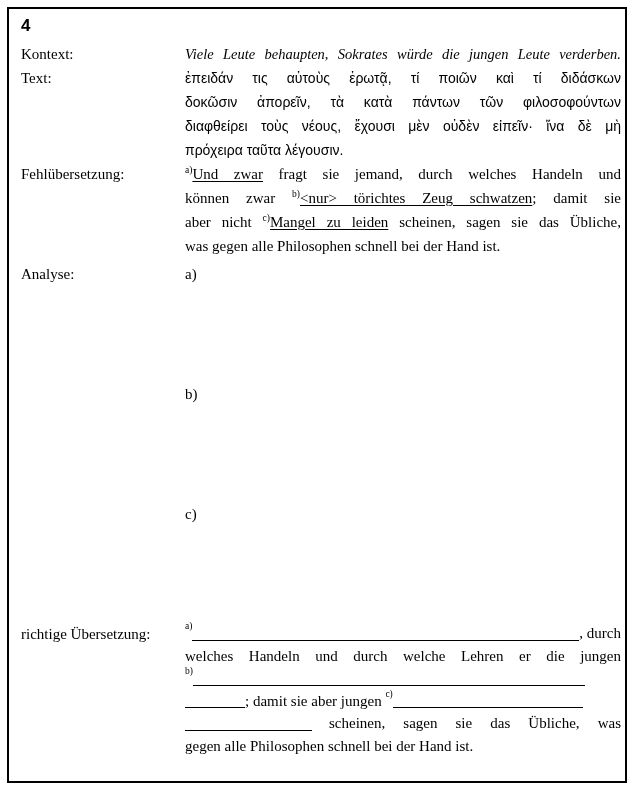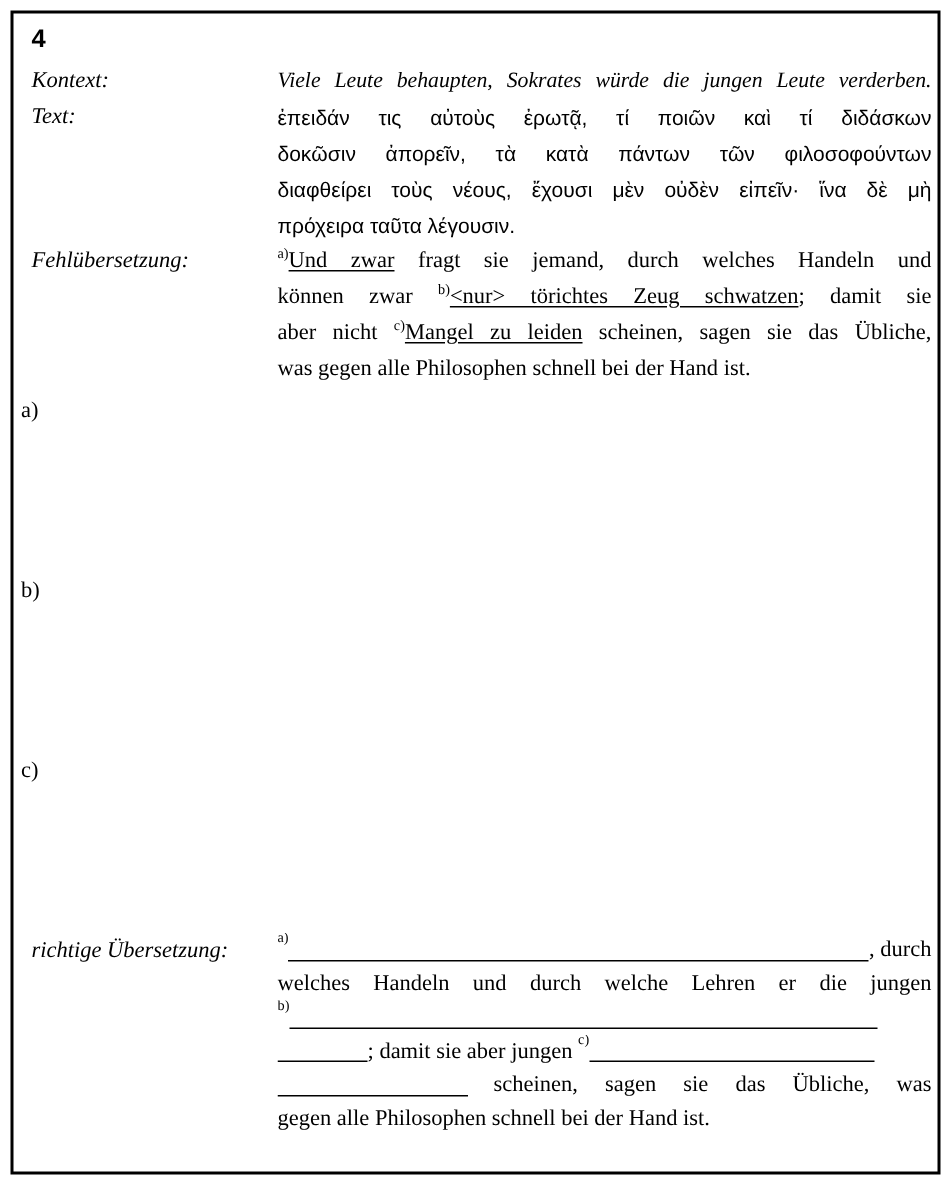--- a/index.html
+++ b/index.html
@@ -20,21 +20,21 @@
   .num {
     font-family: "Liberation Sans", sans-serif;
     font-weight: bold; font-size: 17px;
     line-height: 28px; height: 30px;
     padding-left: 7px;
   }
   .row { display: flex; }
   .label-col {
     width: 171px; flex: none;
     box-sizing: border-box; padding-left: 7px;
-    font-style: italic; font-size: 15px; line-height: 24px;
+    font-size: 15px; line-height: 24px;
     white-space: nowrap;
   }
   .content-col { width: 436px; flex: none; font-size: 15px; line-height: 24px; }
 
   .kontext-text {
     font-style: italic; font-size: 14.5px;
     text-align: justify; text-align-last: justify;
     height: 24px; overflow: hidden;
   }
 
@@ -85,20 +85,21 @@
     <div class="label-col">Fehlübersetzung:</div>
     <div class="content-col">
         <div class="line just"><sup class="marker">a)</sup><span class="t u">Und zwar</span><span class="t"> fragt sie jemand, durch welches Handeln und</span></div>
         <div class="line just"><span class="t">können zwar </span><sup class="marker">b)</sup><span class="t u">&lt;nur&gt; törichtes Zeug schwatzen</span><span class="t">; damit sie</span></div>
         <div class="line just"><span class="t">aber nicht </span><sup class="marker">c)</sup><span class="t u">Mangel zu leiden</span><span class="t"> scheinen, sagen sie das Übliche,</span></div>
         <div class="line"><span class="t">was gegen alle Philosophen schnell bei der Hand ist.</span></div>
       </div>
   </div>
 
   <div class="row analyse-row">
+    <div class="label-col">Analyse:</div>
     <div class="content-col">
         <div class="analyse-block"><span>a)</span></div>
         <div class="analyse-block"><span>b)</span></div>
         <div class="analyse-block"><span>c)</span></div>
       </div>
   </div>
 
   <div class="row">
     <div class="label-col">richtige Übersetzung:</div>
     <div class="content-col richtige">

